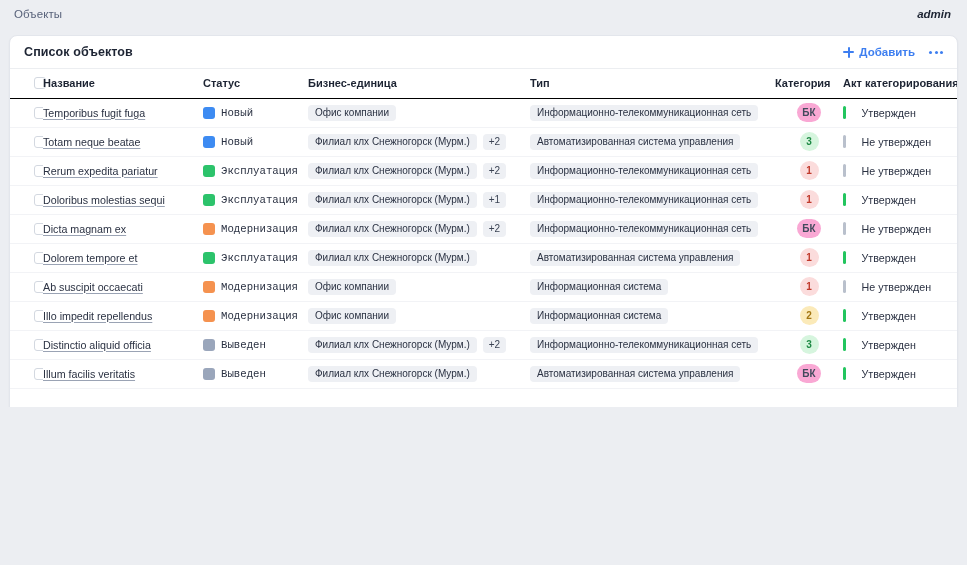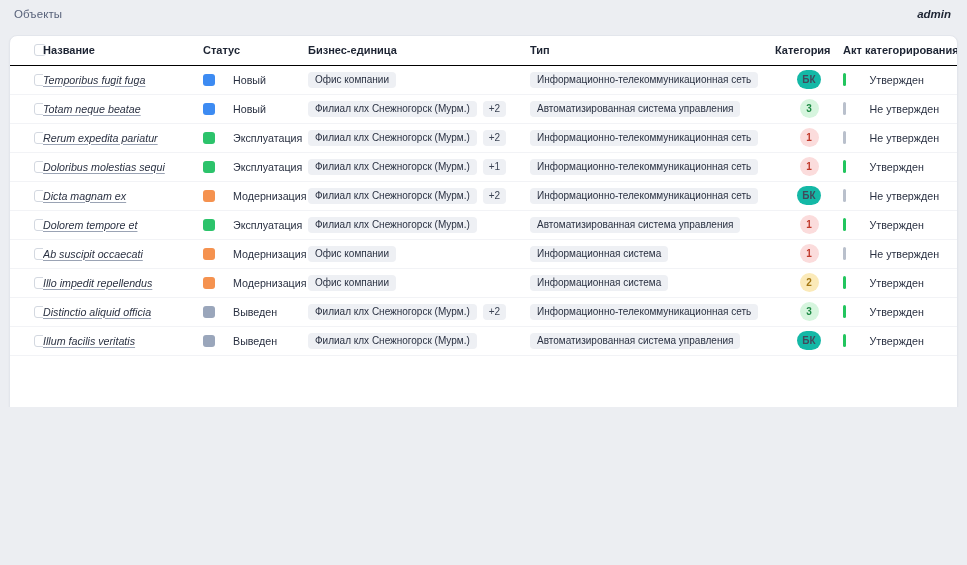--- a/index.html
+++ b/index.html
@@ -92,25 +92,25 @@
   
   .cb {
     width: 12px; height: 12px; border: 1px solid #d3d8e0;
     border-radius: 3px; background: #fff; display: block; cursor: pointer;
   }
 
   
   .namelink {
     font-size: 10.7px; color: #2a3142;
     text-decoration: underline; text-underline-offset: 2px;
-    text-decoration-color: #9aa3b4; cursor: pointer; font-style: italic;
-  }
-
-  
-  .status-cell { display: flex; align-items: flex-end; gap: 18px; }
+    text-decoration-color: #9aa3b4; cursor: pointer;
+  }
+
+  
+  .status-cell { display: flex; align-items: flex-end; gap: 6px; font-family: Liberation Mono, monospace; }
   .sq {
     width: 12px; height: 12px; border-radius: 3px; flex: 0 0 12px;
     display: flex; align-items: center; justify-content: center;
     font-size: 8px; color: #fff; line-height: 1;
   }
   .sq.blue  { background: #3d8bf2; }
   .sq.green { background: #2cc36b; }
   .sq.orange{ background: #f5924f; }
   .sq.grey  { background: #9aa6bb; }
   .status-text { font-size: 10.7px; color: #2a3142; }
@@ -131,27 +131,27 @@
     vertical-align: middle;
   }
 
   
   .cat {
     display: inline-flex; align-items: center; justify-content: center;
     min-width: 19px; height: 19px; padding: 0 5px;
     border-radius: 10px;
     font-size: 10px; font-weight: 700;
   }
-  .cat.bk  { background: #14b8a6; color: #414a5c; text-align: center; }
+  .cat.bk  { background: #f9a8d4; color: #414a5c; text-align: center; }
   .cat.c1  { background: #fbdcdc; color: #c0392b; }
   .cat.c2  { background: #fbeab9; color: #a37612; }
   .cat.c3  { background: #d6f5de; color: #1f8a45; }
 
   
-  .act { display: flex; align-items: center; gap: 24px; }
+  .act { display: flex; align-items: center; gap: 16px; }
   .act .bar { width: 2.5px; height: 13px; border-radius: 2px; flex: 0 0 2.5px; }
   .act .bar.ok   { background: #22c55e; }
   .act .bar.no   { background: #b9c0cc; }
   .act .label { font-size: 10.7px; color: #2a3142; }
 
   
   .card-foot {
     flex: 0 0 52px; height: 52px;
     border-top: 1px solid #eceef1;
     display: flex; align-items: center; justify-content: space-between;
@@ -184,20 +184,34 @@
 
 <div id="app">
 
   <div class="topbar">
     <span class="breadcrumb">Объекты</span>
     <span class="user-name">admin</span>
   </div>
 
   <div class="card">
 
+    <div class="card-head">
+      <span class="card-title">Список объектов</span>
+      <div class="head-actions">
+        <button class="add-btn">
+          <span class="plus"></span>
+          <span>Добавить</span>
+        </button>
+        <span class="dots">
+          <span></span>
+            <span></span>
+            <span></span>
+        </span>
+      </div>
+    </div>
 
     <div class="table-wrap">
       <table>
         <thead>
           <tr>
             <th class="c-check">
               <span class="cb"></span>
             </th>
             <th class="c-name">Название</th>
             <th class="c-status">Статус</th>

